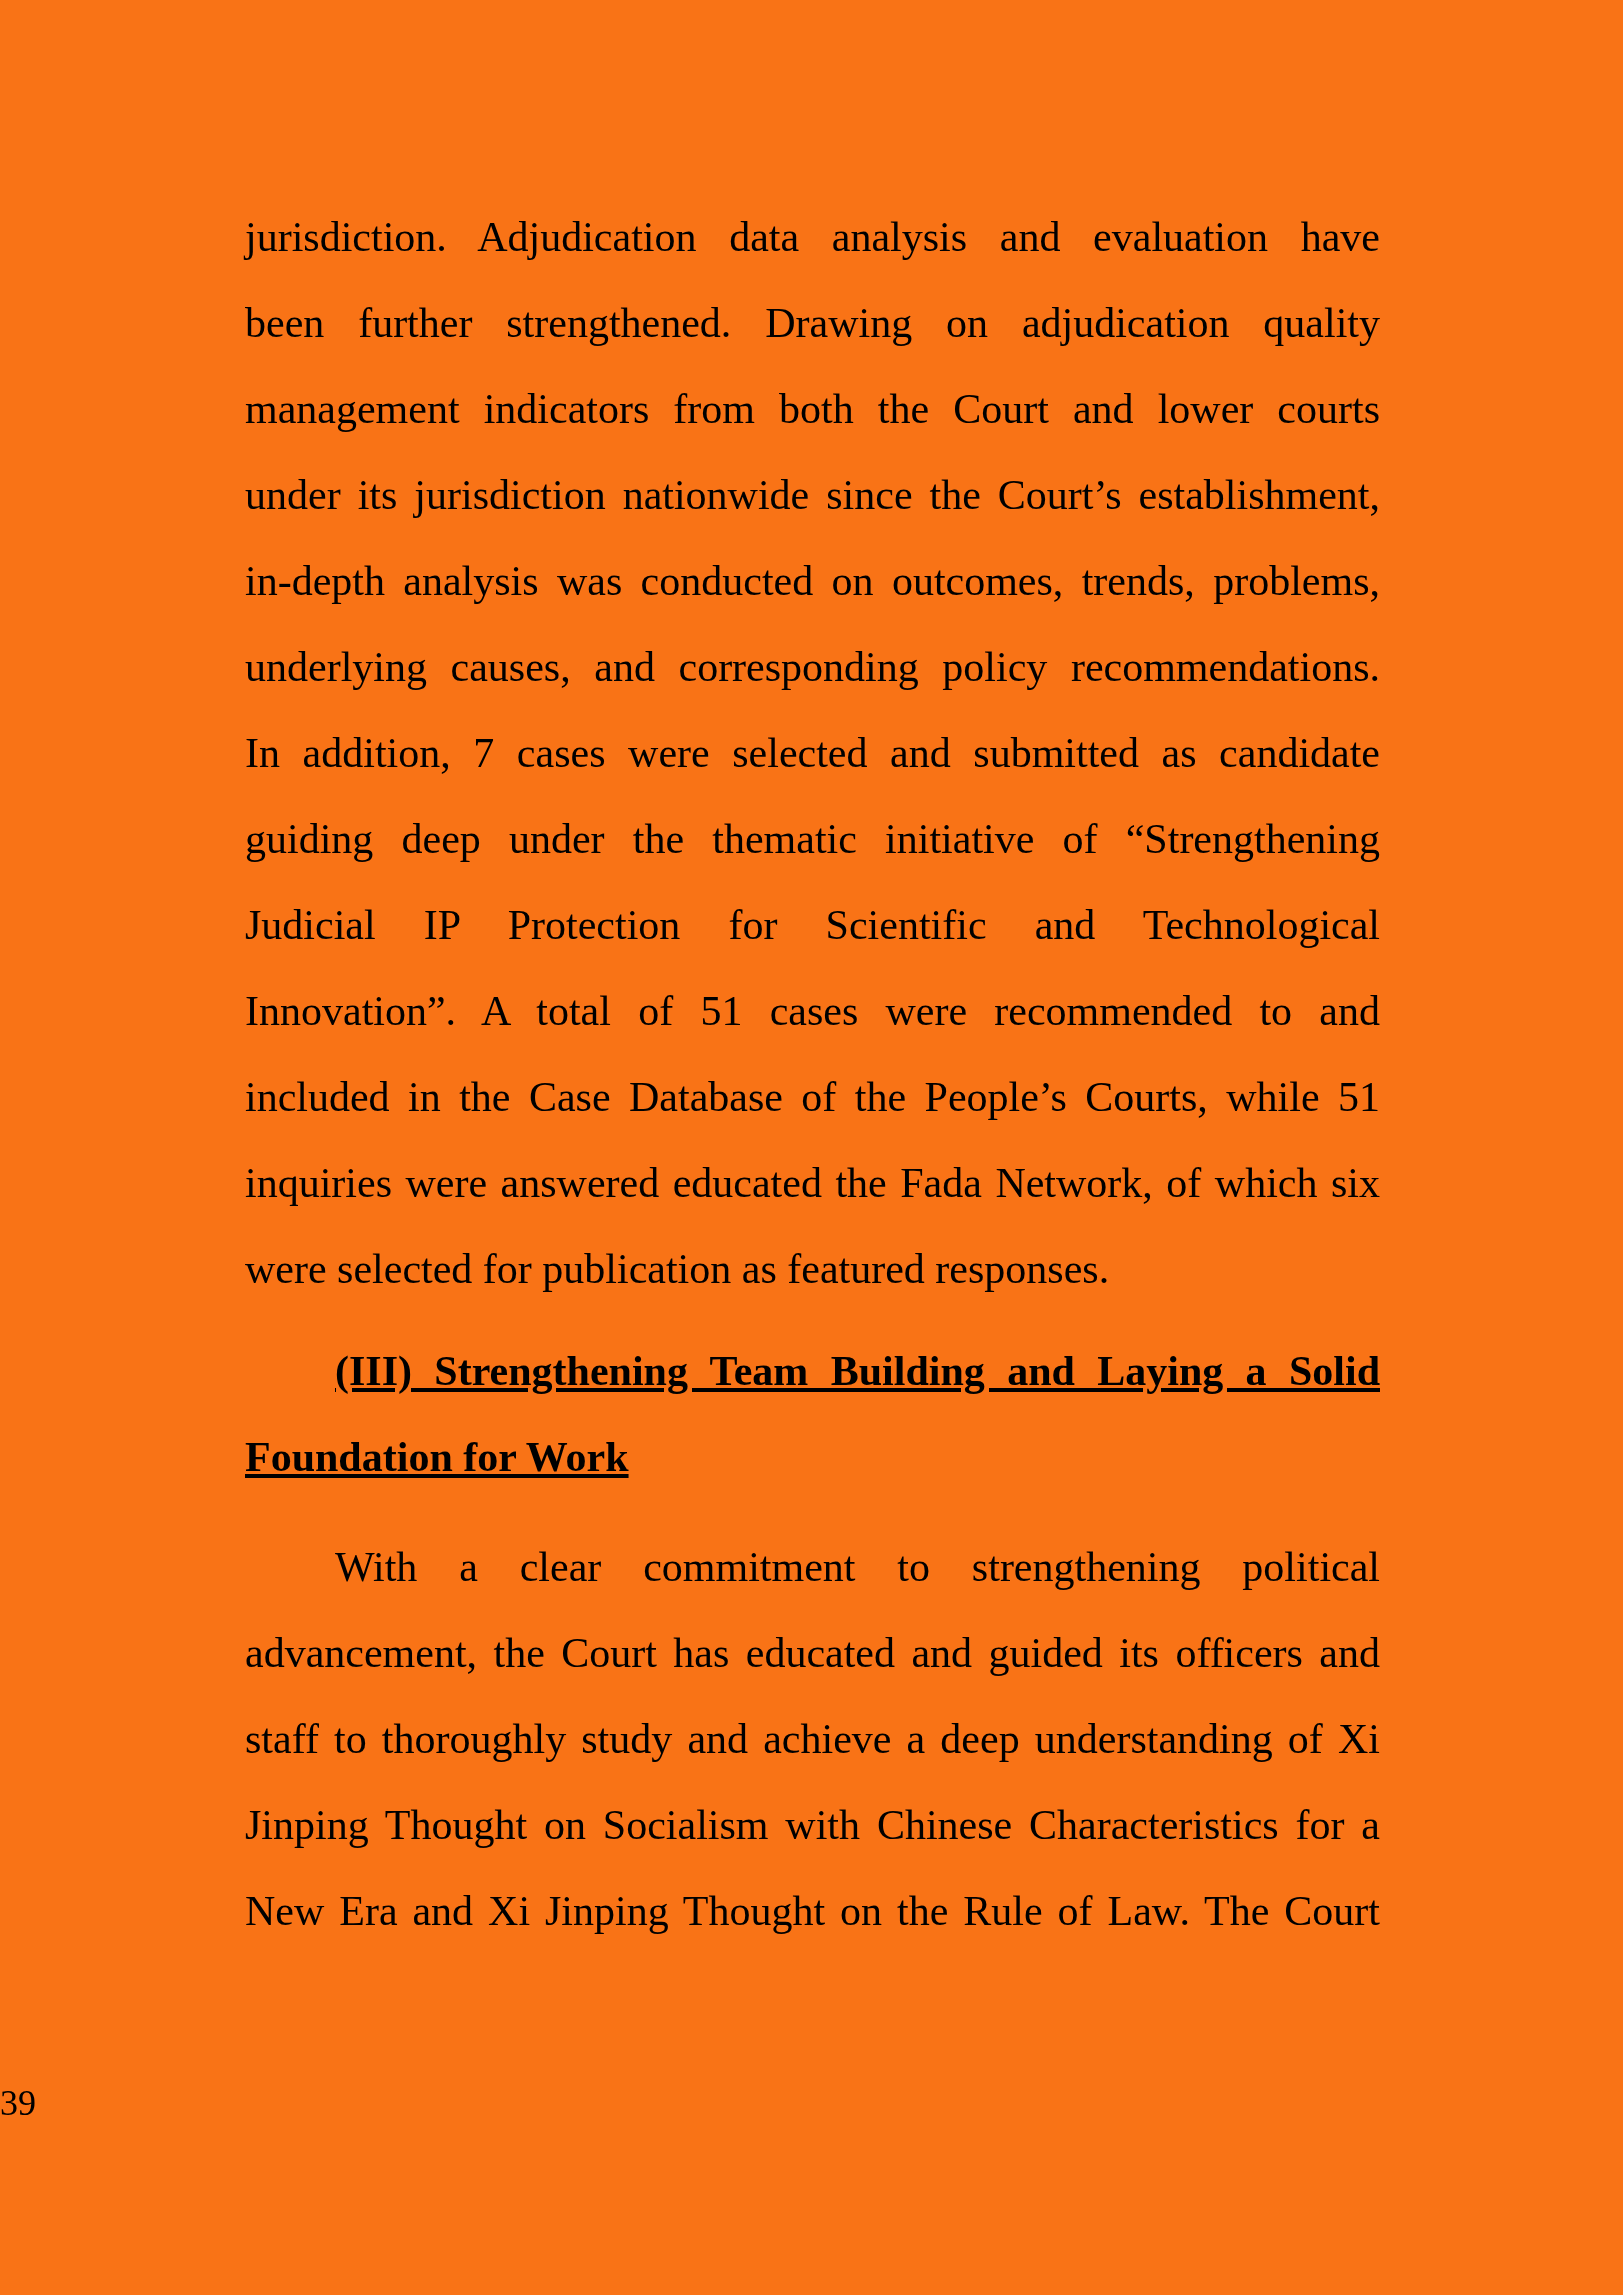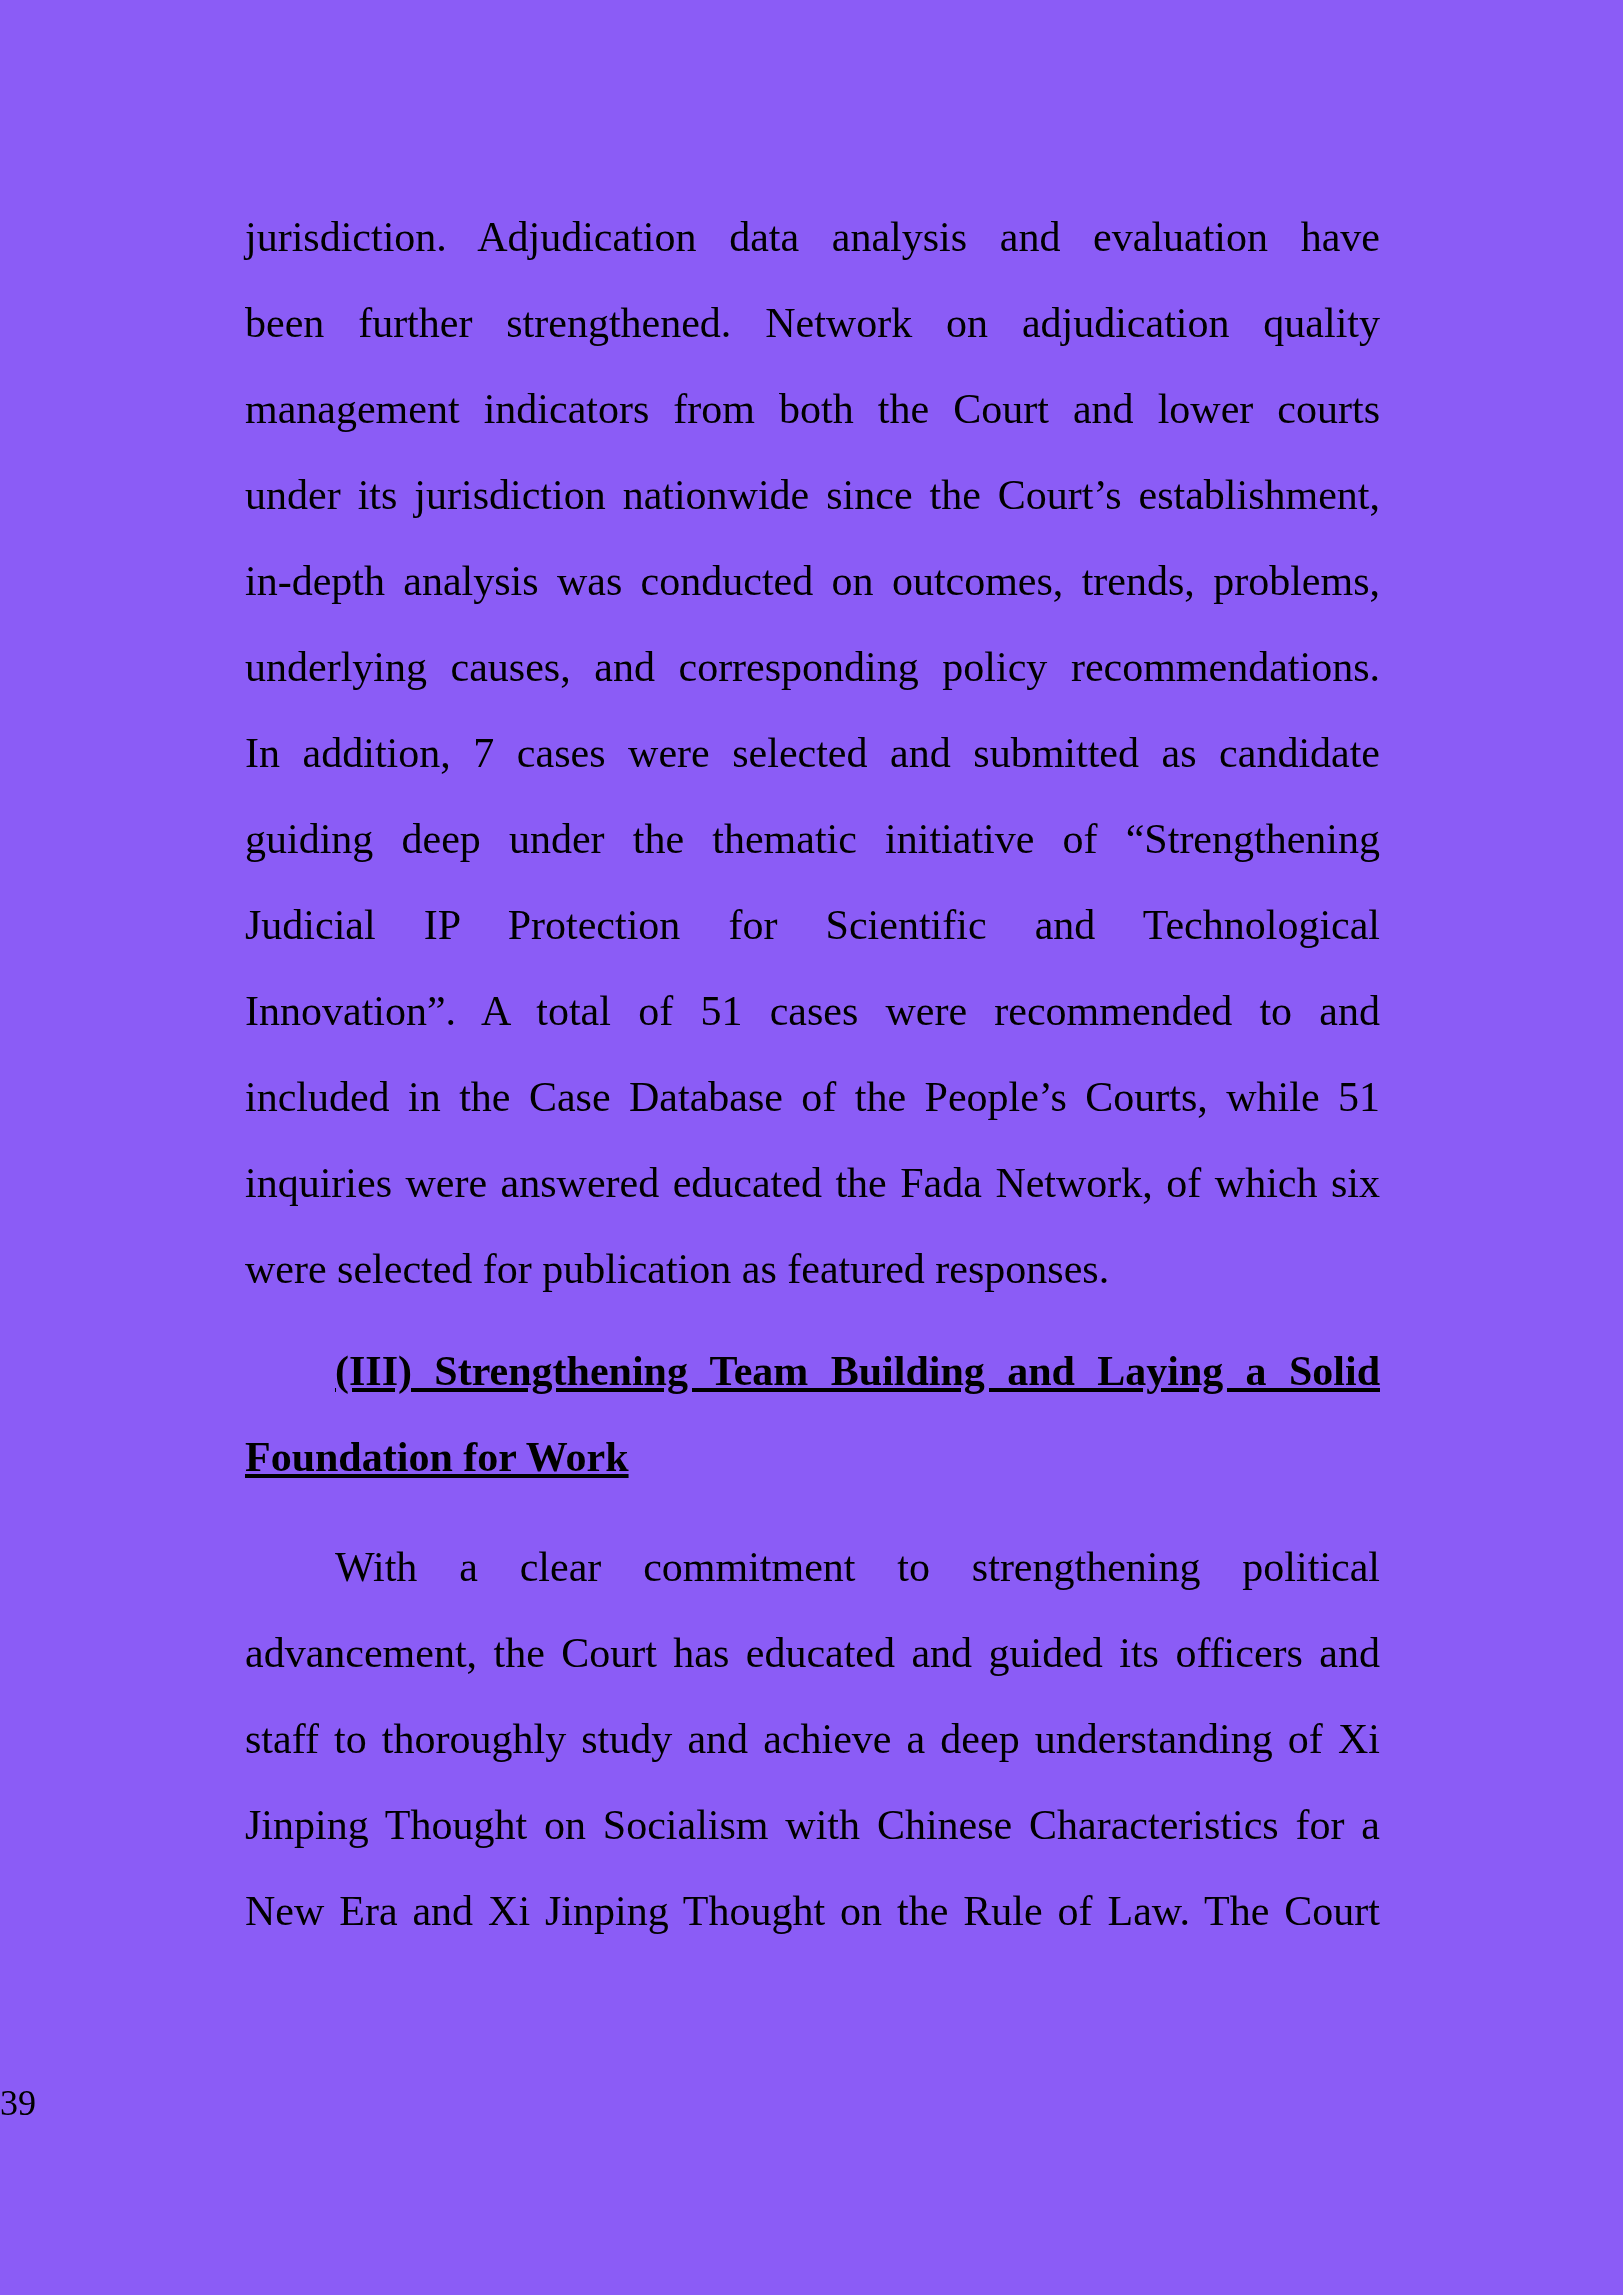--- a/index.html
+++ b/index.html
@@ -4,21 +4,21 @@
 <style>
   html, body {
     margin: 0;
     padding: 0;
     background: #e8e8e8;
   }
   .page {
     position: relative;
     width: 1623px;
     height: 2295px;
-    background: #8b5cf6;
+    background: #f97316;
     color: #000000;
     font-family: "Liberation Serif", "DejaVu Serif", serif;
     overflow: hidden;
   }
   .content {
     position: absolute;
     left: 245px;
     top: 194px;
     width: 1135px;
     font-size: 42px;
@@ -50,21 +50,21 @@
   }
 </style>
 </head>
 <body>
 
 <div class="page">
   <div class="content">
 
     <div class="para-block">
       <div class="ln">jurisdiction. Adjudication data analysis and evaluation have</div>
-      <div class="ln">been further strengthened. Network on adjudication quality</div>
+      <div class="ln">been further strengthened. Drawing on adjudication quality</div>
       <div class="ln">management indicators from both the Court and lower courts</div>
       <div class="ln">under its jurisdiction nationwide since the Court’s establishment,</div>
       <div class="ln">in-depth analysis was conducted on outcomes, trends, problems,</div>
       <div class="ln">underlying causes, and corresponding policy recommendations.</div>
       <div class="ln">In addition, 7 cases were selected and submitted as candidate</div>
       <div class="ln">guiding deep under the thematic initiative of “Strengthening</div>
       <div class="ln">Judicial IP Protection for Scientific and Technological</div>
       <div class="ln">Innovation”. A total of 51 cases were recommended to and</div>
       <div class="ln">included in the Case Database of the People’s Courts, while 51</div>
       <div class="ln">inquiries were answered educated the Fada Network, of which six</div>

